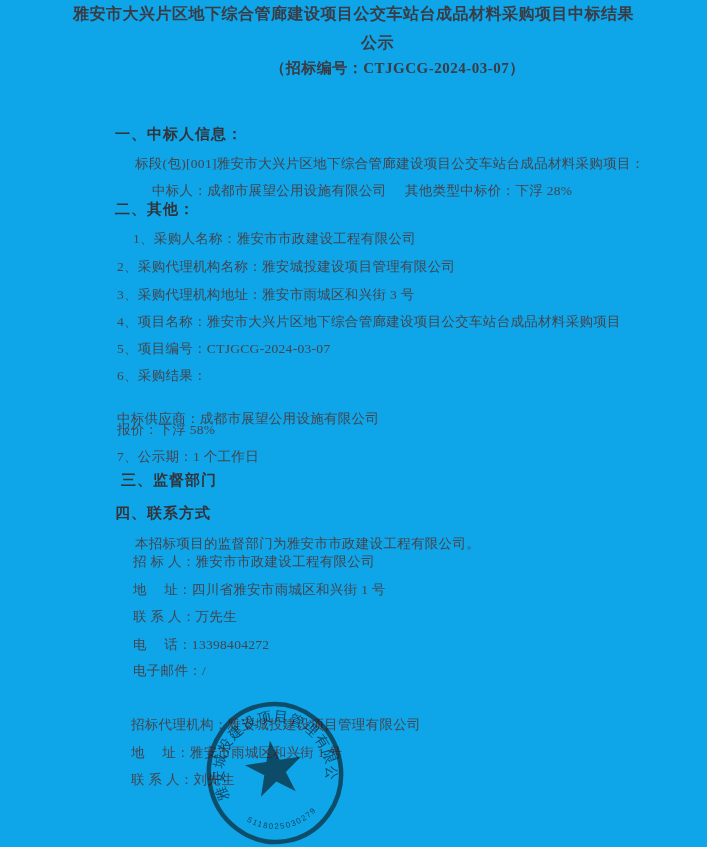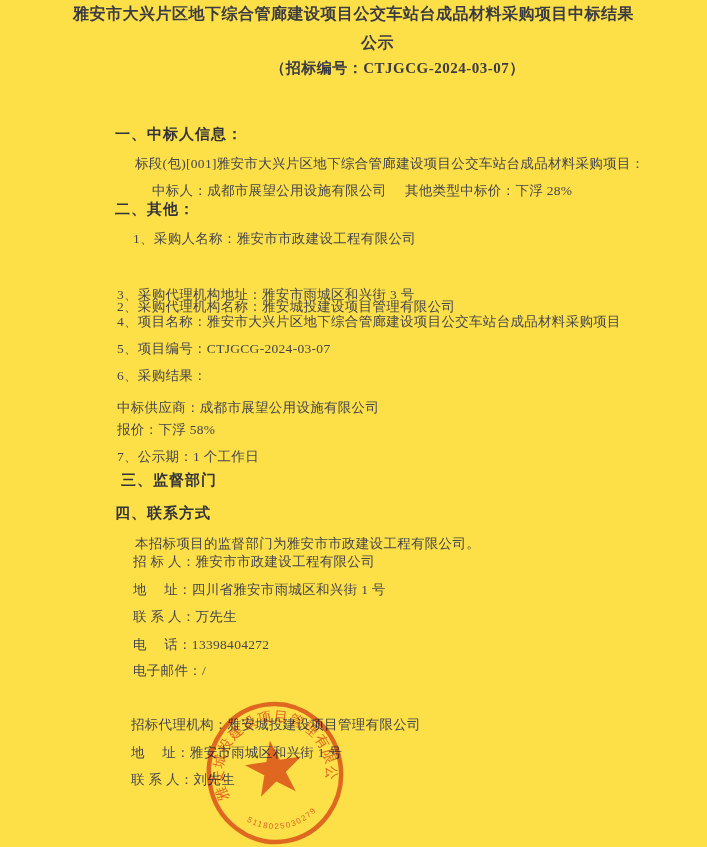--- a/index.html
+++ b/index.html
@@ -1,19 +1,19 @@
 <!DOCTYPE html>
 <html><head>
 <meta charset="utf-8">
 <style>
   html,body{margin:0;padding:0;background:#e9e9e9;}
   .page{
     position:relative;
     width:707px;height:847px;
-    background:#fde047;
+    background:#0ea5e9;
     overflow:hidden;
     font-family:"Liberation Serif","DejaVu Serif",serif;
     color:#45454d;
   }
   .abs{position:absolute;white-space:nowrap;}
   .title-line{
     left:0;width:707px;text-align:center;
     font-size:16px;font-weight:700;color:#3b3b43;
     letter-spacing:0.5px;
   }
@@ -42,26 +42,26 @@
   <div class="abs title-line" style="top:33px;padding-left:24px;">公示</div>
   <div class="abs tender-line" style="top:59px;padding-left:44px;">（招标编号：CTJGCG-2024-03-07）</div>
 
   <div class="abs heading" style="top:125px;left:115px;text-align:right;">一、中标人信息：</div>
   <div class="abs body-line" style="top:155px;left:135px;">标段(包)[001]雅安市大兴片区地下综合管廊建设项目公交车站台成品材料采购项目：</div>
   <div class="abs body-line" style="top:182px;left:152px;">中标人：成都市展望公用设施有限公司</div>
   <div class="abs body-line" style="top:182px;left:405px;">其他类型中标价：下浮 28%</div>
 
   <div class="abs heading" style="top:200px;left:115px;">二、其他：</div>
   <div class="abs body-line" style="top:230px;left:133px;">1、采购人名称：雅安市市政建设工程有限公司</div>
-  <div class="abs body-line" style="top:258px;left:117px;margin-top:40px;">2、采购代理机构名称：雅安城投建设项目管理有限公司</div>
+  <div class="abs body-line" style="top:258px;left:117px;">2、采购代理机构名称：雅安城投建设项目管理有限公司</div>
   <div class="abs body-line" style="top:286px;left:117px;">3、采购代理机构地址：雅安市雨城区和兴街 3 号</div>
   <div class="abs body-line" style="top:313px;left:117px;">4、项目名称：雅安市大兴片区地下综合管廊建设项目公交车站台成品材料采购项目</div>
   <div class="abs body-line" style="top:340px;left:117px;">5、项目编号：CTJGCG-2024-03-07</div>
   <div class="abs body-line" style="top:367px;left:117px;">6、采购结果：</div>
-  <div class="abs body-line" style="top:399px;left:117px;">中标供应商：成都市展望公用设施有限公司</div>
+  <div class="abs body-line" style="top:410px;left:117px;">中标供应商：成都市展望公用设施有限公司</div>
   <div class="abs body-line" style="top:421px;left:117px;">报价：下浮 58%</div>
   <div class="abs body-line" style="top:448px;left:117px;">7、公示期：1 个工作日</div>
 
   <div class="abs heading" style="top:471px;left:115px;margin-left:6px;">三、监督部门</div>
   <div class="abs body-line" style="top:520px;left:135px;margin-top:15px;">本招标项目的监督部门为雅安市市政建设工程有限公司。</div>
 
   <div class="abs heading" style="top:504px;left:115px;">四、联系方式</div>
   <div class="abs body-line" style="top:553px;left:133px;">招 标 人：雅安市市政建设工程有限公司</div>
   <div class="abs body-line" style="top:581px;left:133px;">地　 址：四川省雅安市雨城区和兴街 1 号</div>
   <div class="abs body-line" style="top:608px;left:133px;">联 系 人：万先生</div>

